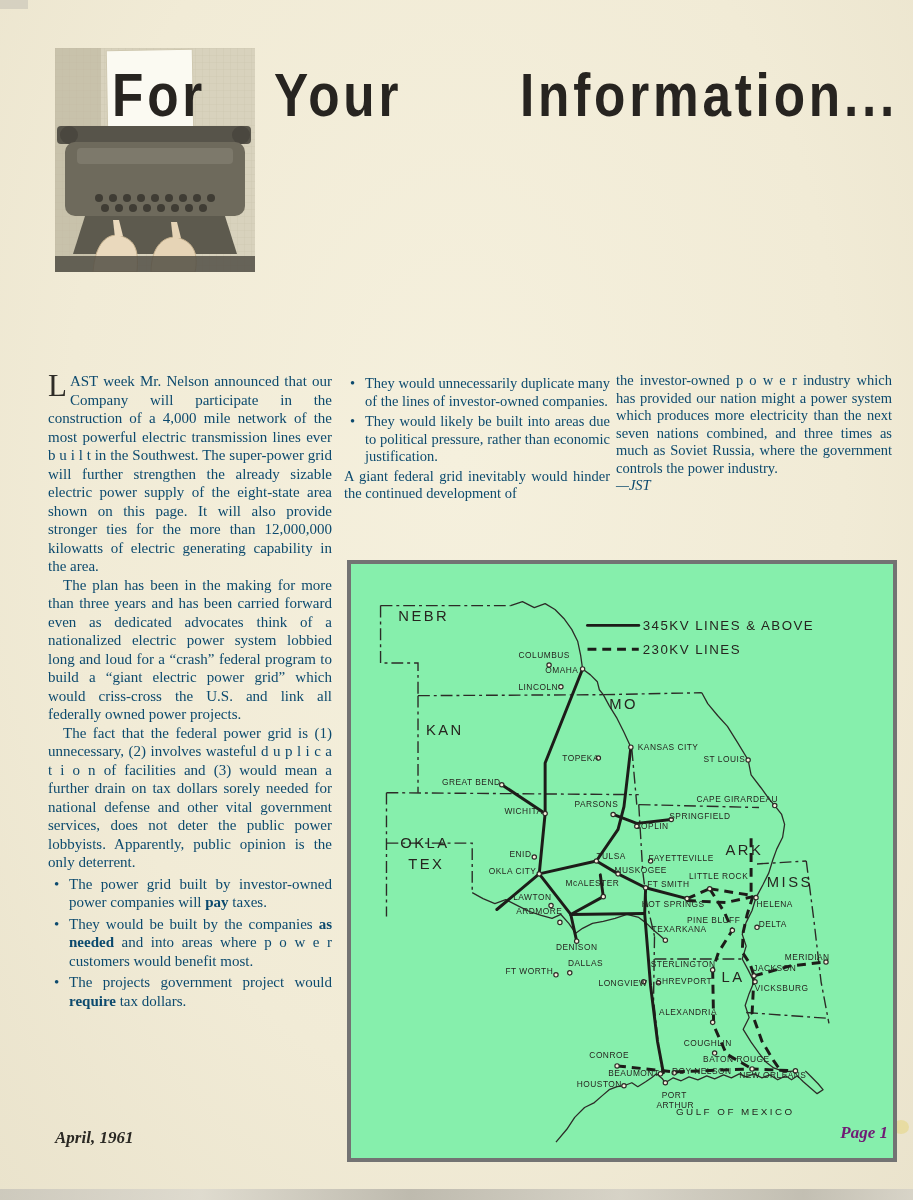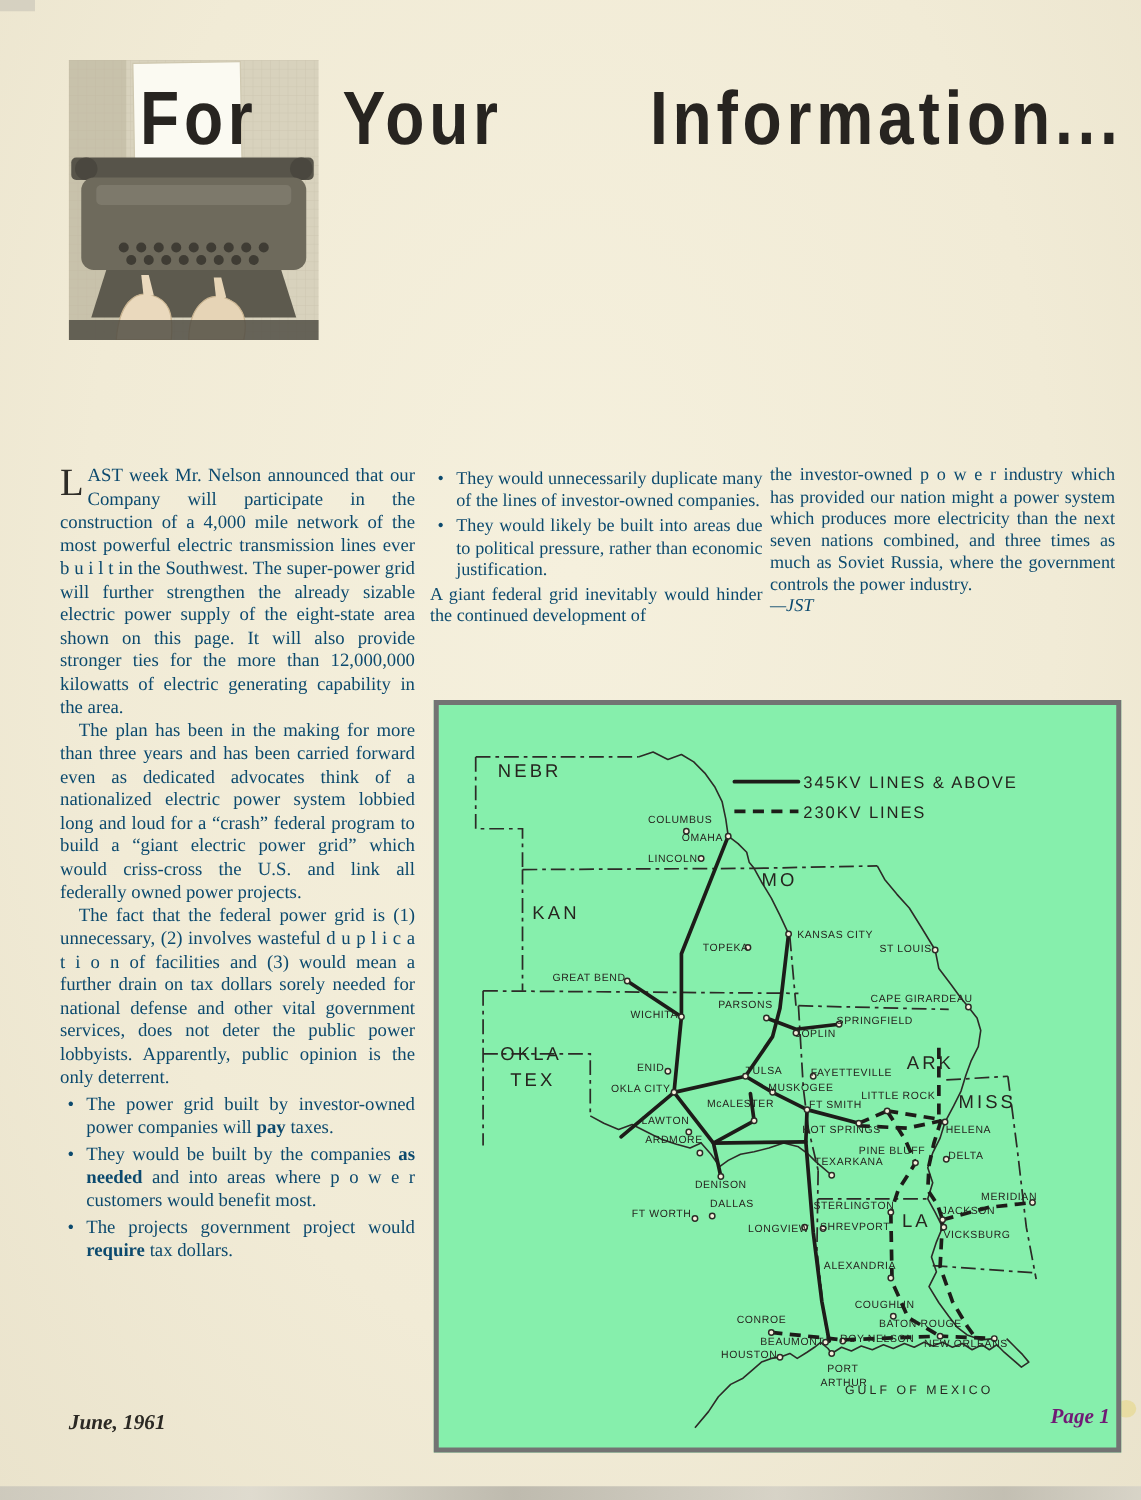--- a/index.html
+++ b/index.html
@@ -309,16 +309,16 @@
       <text x="328" y="539" text-anchor="middle" class="citylabel">PORT</text>
       <text x="329" y="550" text-anchor="middle" class="citylabel">ARTHUR</text>
       <line x1="240" y1="62" x2="292" y2="62" class="kv345"></line>
       <text x="296" y="67" class="legendlabel">345KV LINES &amp; ABOVE</text>
       <line x1="240" y1="86" x2="292" y2="86" class="kv230"></line>
       <text x="296" y="91" class="legendlabel">230KV LINES</text>
       <text x="390" y="557" text-anchor="middle" class="sea">GULF OF MEXICO</text>
     </svg>
 </div>
 
-<div class="abs footer-left">June, 1961</div>
+<div class="abs footer-left">April, 1961</div>
 <div class="abs footer-right">Page 1</div>
 
 <div class="abs scan-bottom"></div>
 
 </body></html>

